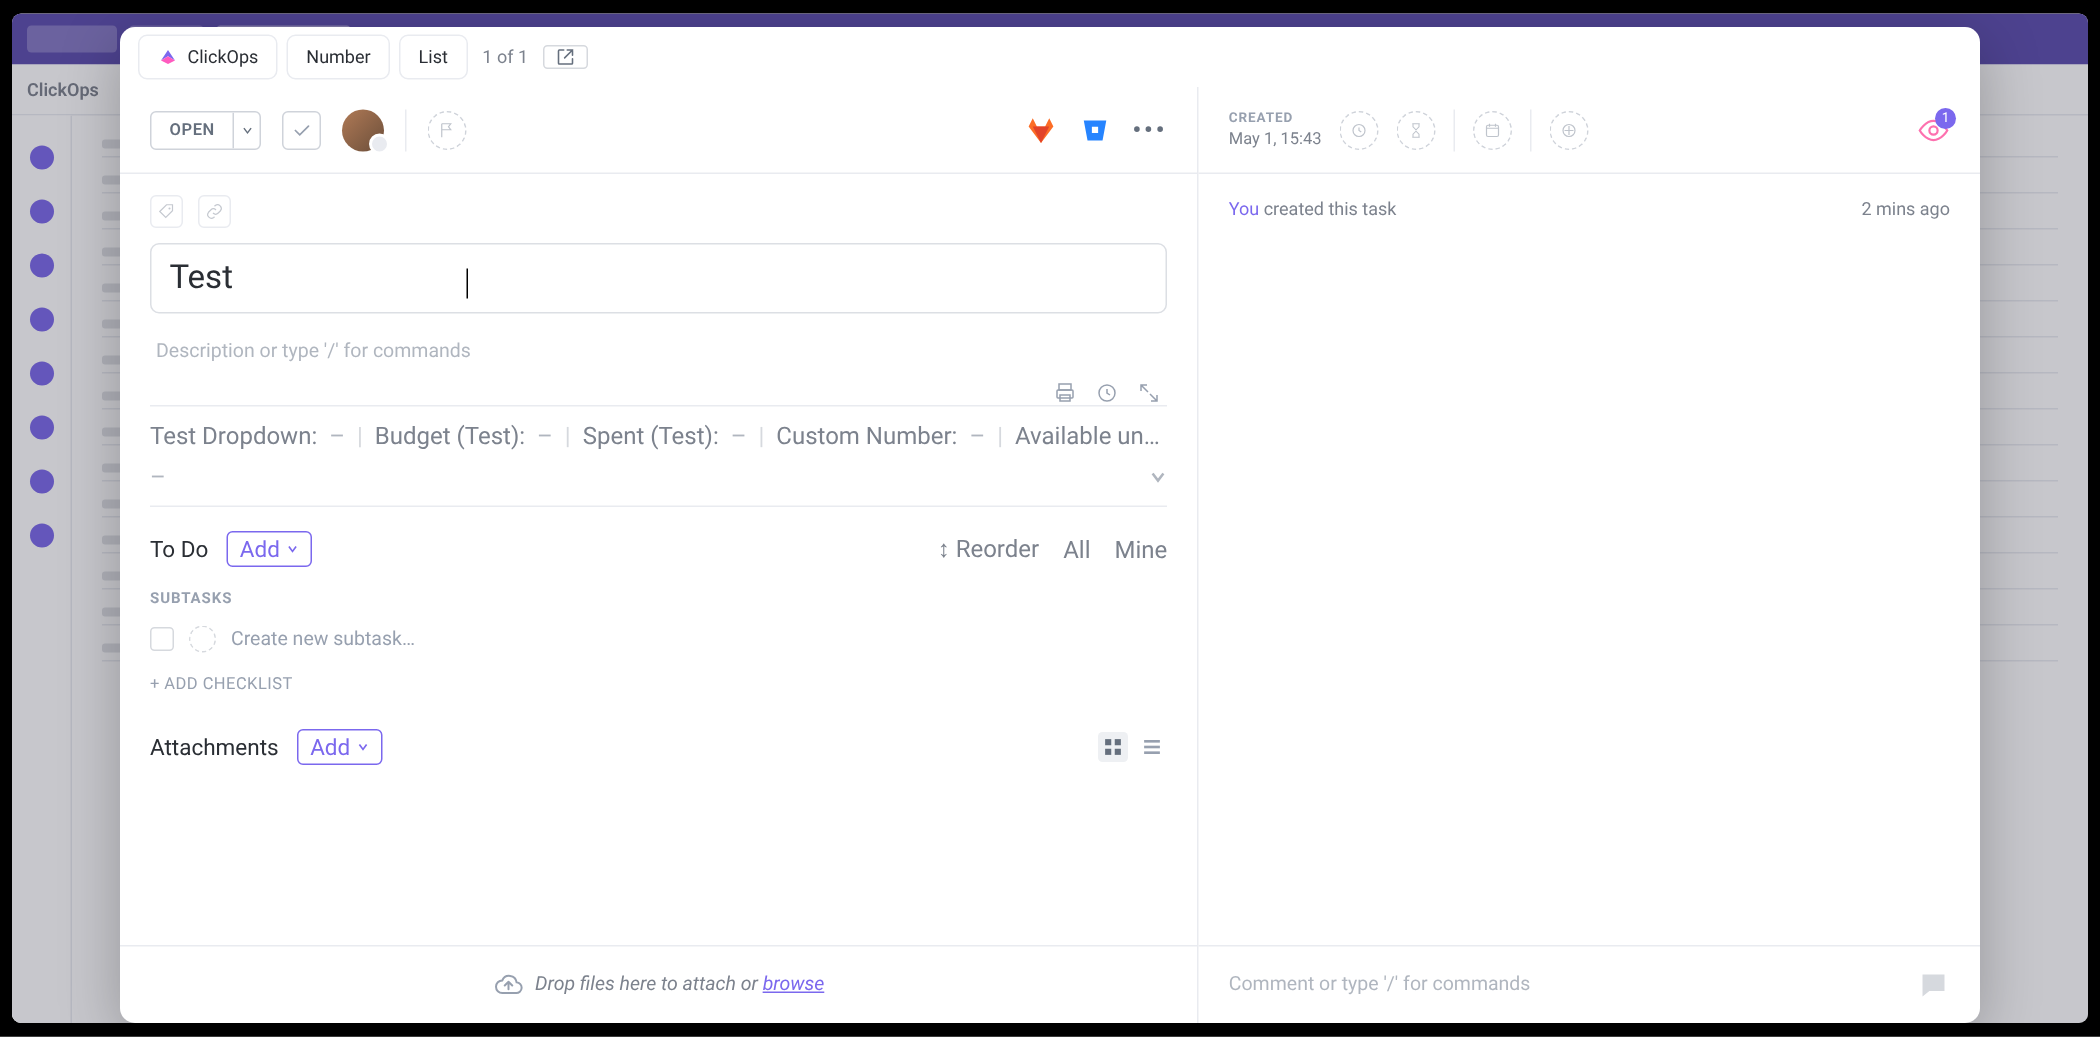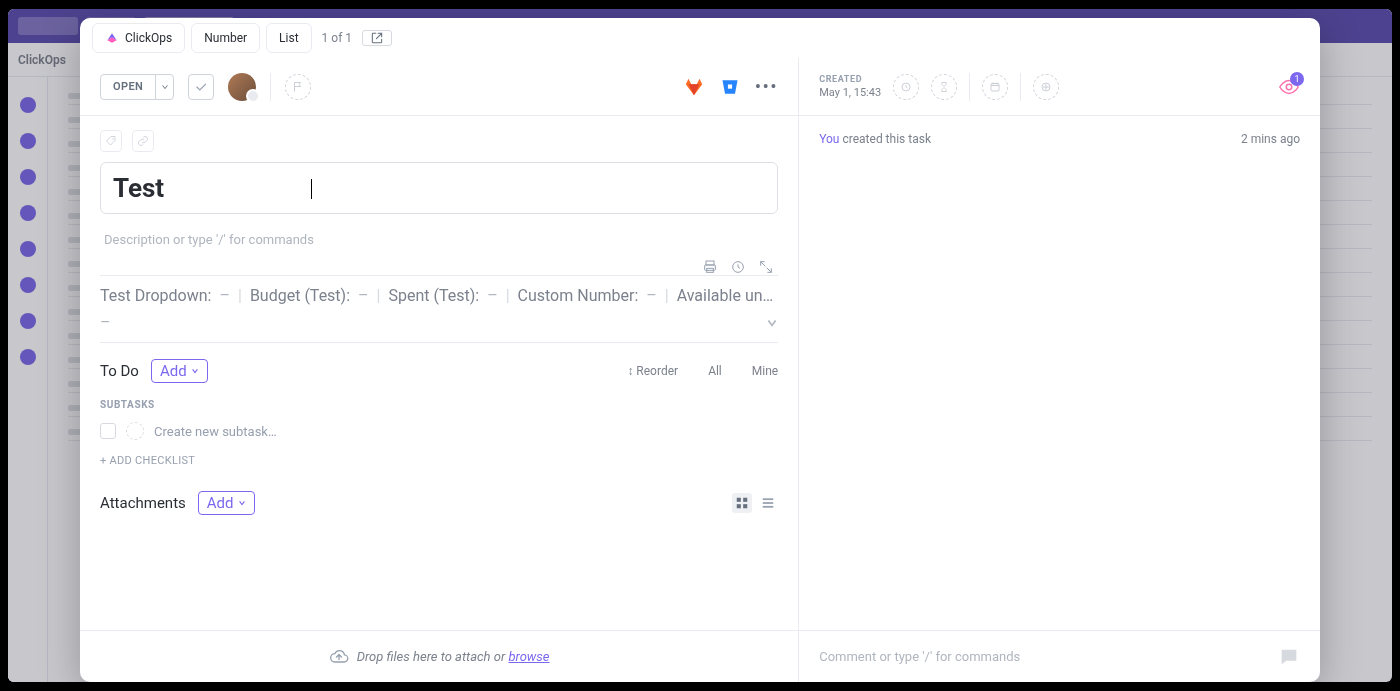--- a/index.html
+++ b/index.html
@@ -58,37 +58,37 @@
   .dashed-circ{width:26px;height:26px;border:1px dashed #cfd3da;border-radius:50%;display:flex;align-items:center;justify-content:center;color:#bfc4cc;}
   .l-head-right{margin-left:auto;display:flex;align-items:center;gap:14px;}
   .int-icon{width:22px;height:22px;display:flex;align-items:center;justify-content:center;}
   .more{color:#656f7d;font-weight:700;letter-spacing:2px;cursor:pointer;}
 
   
   .l-scroll{flex:1;overflow:auto;padding:14px 20px 0;}
   .tags-row{display:flex;gap:10px;margin-bottom:10px;}
   .ghost{width:22px;height:22px;border:1px solid var(--line);border-radius:4px;display:flex;align-items:center;justify-content:center;color:#c5c9d0;}
   .title-box{border:1px solid #dcdfe4;border-radius:6px;padding:10px 12px;margin-bottom:16px;position:relative;}
-  .title-box .title{font-size:26px;font-weight:700;color:var(--text);outline:none;}
+  .title-box .title{font-size:22px;font-weight:400;color:var(--text);outline:none;}
   .cursor{position:absolute;left:210px;top:16px;width:1px;height:20px;background:#000;}
   .desc{color:#b0b6bf;font-size:13px;padding:2px 4px 40px;}
   .desc-actions{display:flex;justify-content:flex-end;gap:12px;color:#97a0af;margin-top:-28px;padding-right:4px;}
   .desc-actions .ic{width:16px;height:16px;}
 
   .fields-row{border-top:1px solid var(--line);border-bottom:1px solid var(--line);padding:10px 0;display:flex;align-items:center;gap:8px;font-size:16px;color:var(--muted);flex-wrap:wrap;}
   .field-lbl{white-space:nowrap;}
   .field-val{color:#b0b6bf;}
   .sep{color:#d6d9de;}
   .ch-down{margin-left:auto;color:#b0b6bf;}
 
   .section{padding:16px 0 8px;}
   .sec-head{display:flex;align-items:center;gap:12px;}
   .sec-title{font-size:15px;color:var(--text);}
   .add-pill{border:1px solid var(--purple);color:var(--purple);font-size:15px;padding:2px 8px;border-radius:4px;display:inline-flex;align-items:center;gap:4px;cursor:pointer;}
-  .sec-right{margin-left:auto;display:flex;align-items:center;gap:30px;font-size:12px;color:var(--muted);}
+  .sec-right{margin-left:auto;display:flex;align-items:center;gap:16px;font-size:16px;color:var(--muted);}
   .subhead{font-size:10px;letter-spacing:.6px;color:#97a0af;font-weight:700;margin:16px 0 8px;}
   .subrow{display:flex;align-items:center;gap:10px;color:#97a0af;font-size:13px;padding:4px 0;}
   .sq{width:16px;height:16px;border:1px solid #d6d9de;border-radius:3px;}
   .mini-assign{width:18px;height:18px;border:1px dashed #d6d9de;border-radius:50%;}
   .add-check{font-size:11px;color:#97a0af;letter-spacing:.3px;margin-top:10px;cursor:pointer;}
   
   .att-head{display:flex;align-items:center;gap:12px;padding-top:16px;}
   .view-toggle{margin-left:auto;display:flex;gap:6px;}
   .vt{width:20px;height:20px;display:flex;align-items:center;justify-content:center;color:#97a0af;border-radius:3px;}
   .vt.active{background:#eef0f3;color:#656f7d;}

